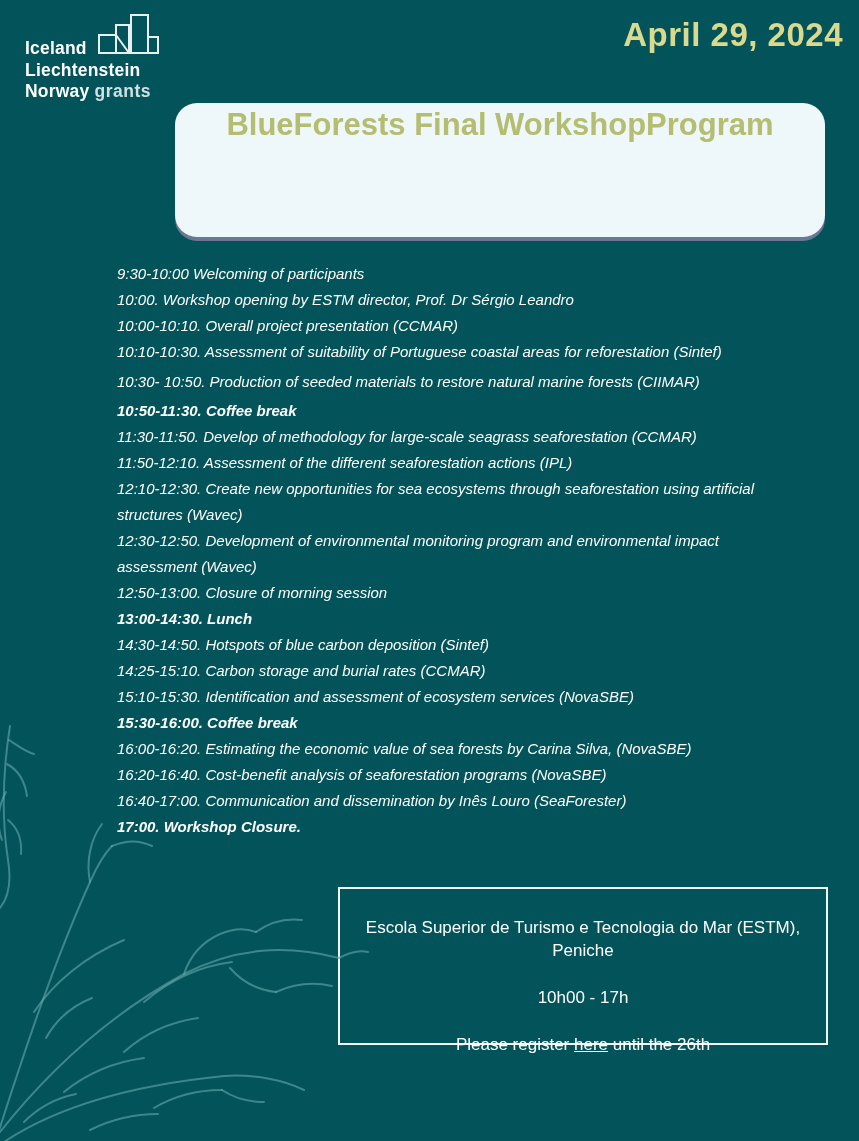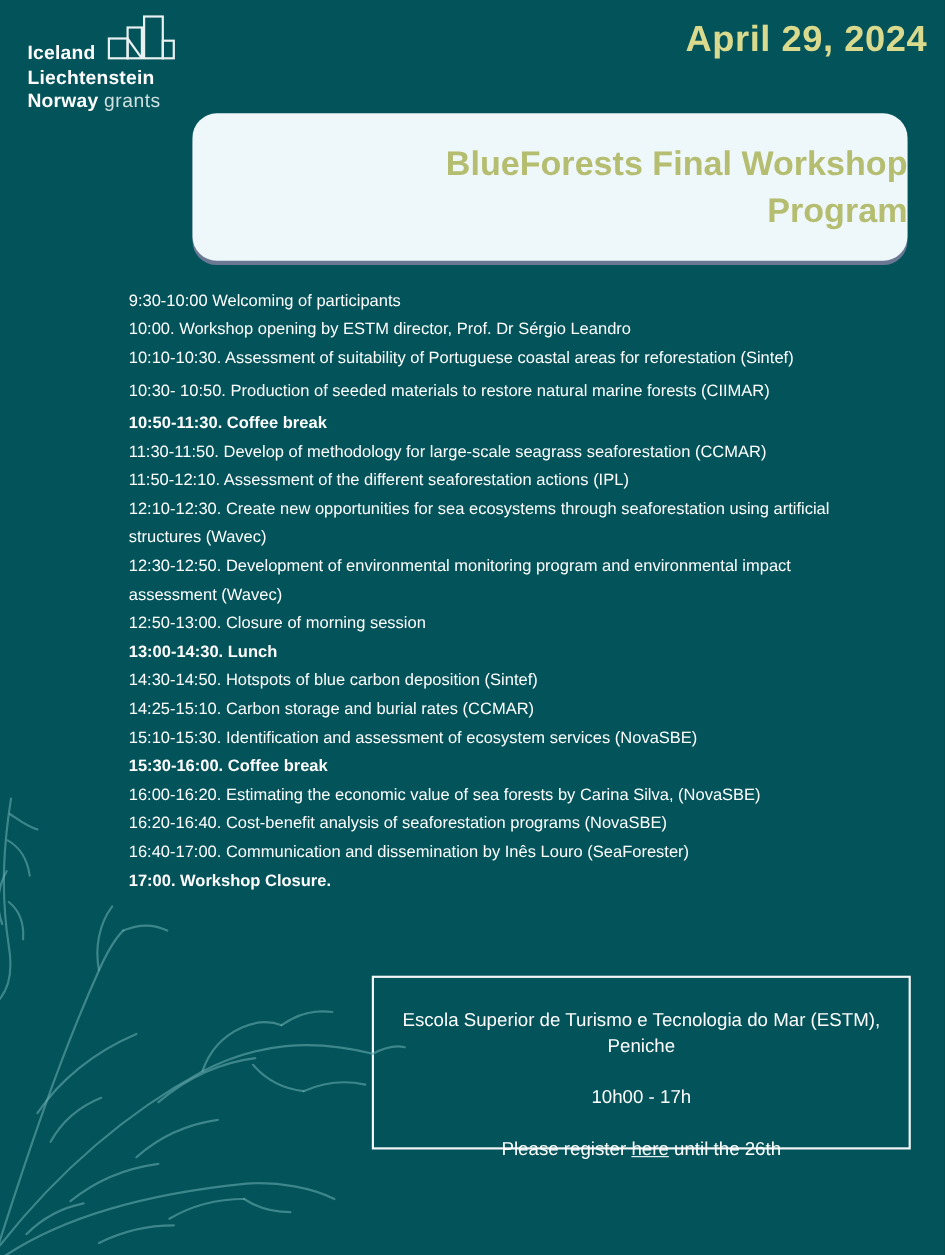--- a/index.html
+++ b/index.html
@@ -7,37 +7,37 @@
     position:relative;width:859px;height:1141px;overflow:hidden;
     background:var(--background,#02535a);
     font-family:"Liberation Sans",sans-serif;
     -webkit-font-smoothing:antialiased;
   }
 
   
   .logo{position:absolute;left:25px;top:12px;width:210px;height:92px;color:#fff;}
   .logo-icon{position:absolute;left:71px;top:0;}
   .logo-text{position:absolute;left:0;top:26px;font-size:17.5px;font-weight:700;line-height:21.5px;letter-spacing:.2px;}
-  .logo-light{font-weight:400;color:rgba(255,255,255,.82);letter-spacing:.5px;}
+  .logo-light{font-weight:700;color:rgba(255,255,255,.82);letter-spacing:.5px;}
 
   
   .date{position:absolute;top:16px;right:16px;font-size:33px;font-weight:700;color:var(--accent_yellow,#d9da8d);letter-spacing:.5px;}
 
   
   .title-card{
     position:absolute;left:175px;top:103px;width:650px;height:134px;
     background:var(--card_bg,#eef7f9);border-radius:22px;
     box-shadow:0 4px 0 var(--card_shadow,#6a7894);
-    display:flex;flex-direction:column;justify-content:center;text-align:right;
+    display:flex;flex-direction:row;justify-content:center;text-align:left;
   }
   .title-line{font-size:31px;font-weight:700;color:var(--title_olive,#b5bd70);line-height:43px;}
 
   
   .program{position:absolute;left:117px;top:261px;width:698px;color:var(--text_white,#fff);}
-  .program-line{font-size:15px;line-height:26px;white-space:pre-line;}
+  .program-line{font-size:15px;line-height:26px;white-space:pre-line;font-style:italic;}
   .program-line.bold{font-weight:700;}
 
   
   .venue-card{
     position:absolute;left:338px;top:887px;width:490px;height:158px;box-sizing:border-box;
     border:2px solid #f2f6f7;color:var(--text_white,#fff);text-align:center;
     padding-top:27px;font-size:17px;line-height:23px;
   }
   .venue-gap{height:24px;}
   .register-link{font-weight:400;text-decoration:underline;cursor:pointer;}
@@ -71,20 +71,21 @@
   <div class="date">April 29, 2024</div>
 
   <div class="title-card">
     <div class="title-line">BlueForests Final Workshop</div>
     <div class="title-line">Program</div>
   </div>
 
   <div class="program" id="program-list">
       <div class="program-line">9:30-10:00 Welcoming of participants</div>
       <div class="program-line">10:00. Workshop opening by ESTM director, Prof. Dr Sérgio Leandro</div>
+      <div class="program-line">10:00-10:10. Overall project presentation (CCMAR)</div>
       <div class="program-line">10:10-10:30. Assessment of suitability of Portuguese coastal areas for reforestation (Sintef)</div>
       <div class="program-line" style="margin-top: 4px;">10:30- 10:50. Production of seeded materials to restore natural marine forests (CIIMAR)</div>
       <div class="program-line bold" style="margin-top: 3px;">10:50-11:30. Coffee break</div>
       <div class="program-line">11:30-11:50. Develop of methodology for large-scale seagrass seaforestation (CCMAR)</div>
       <div class="program-line">11:50-12:10. Assessment of the different seaforestation actions (IPL)</div>
       <div class="program-line">12:10-12:30. Create new opportunities for sea ecosystems through seaforestation using artificial
 structures (Wavec)</div>
       <div class="program-line">12:30-12:50. Development of environmental monitoring program and environmental impact
 assessment (Wavec)</div>
       <div class="program-line">12:50-13:00. Closure of morning session</div>

